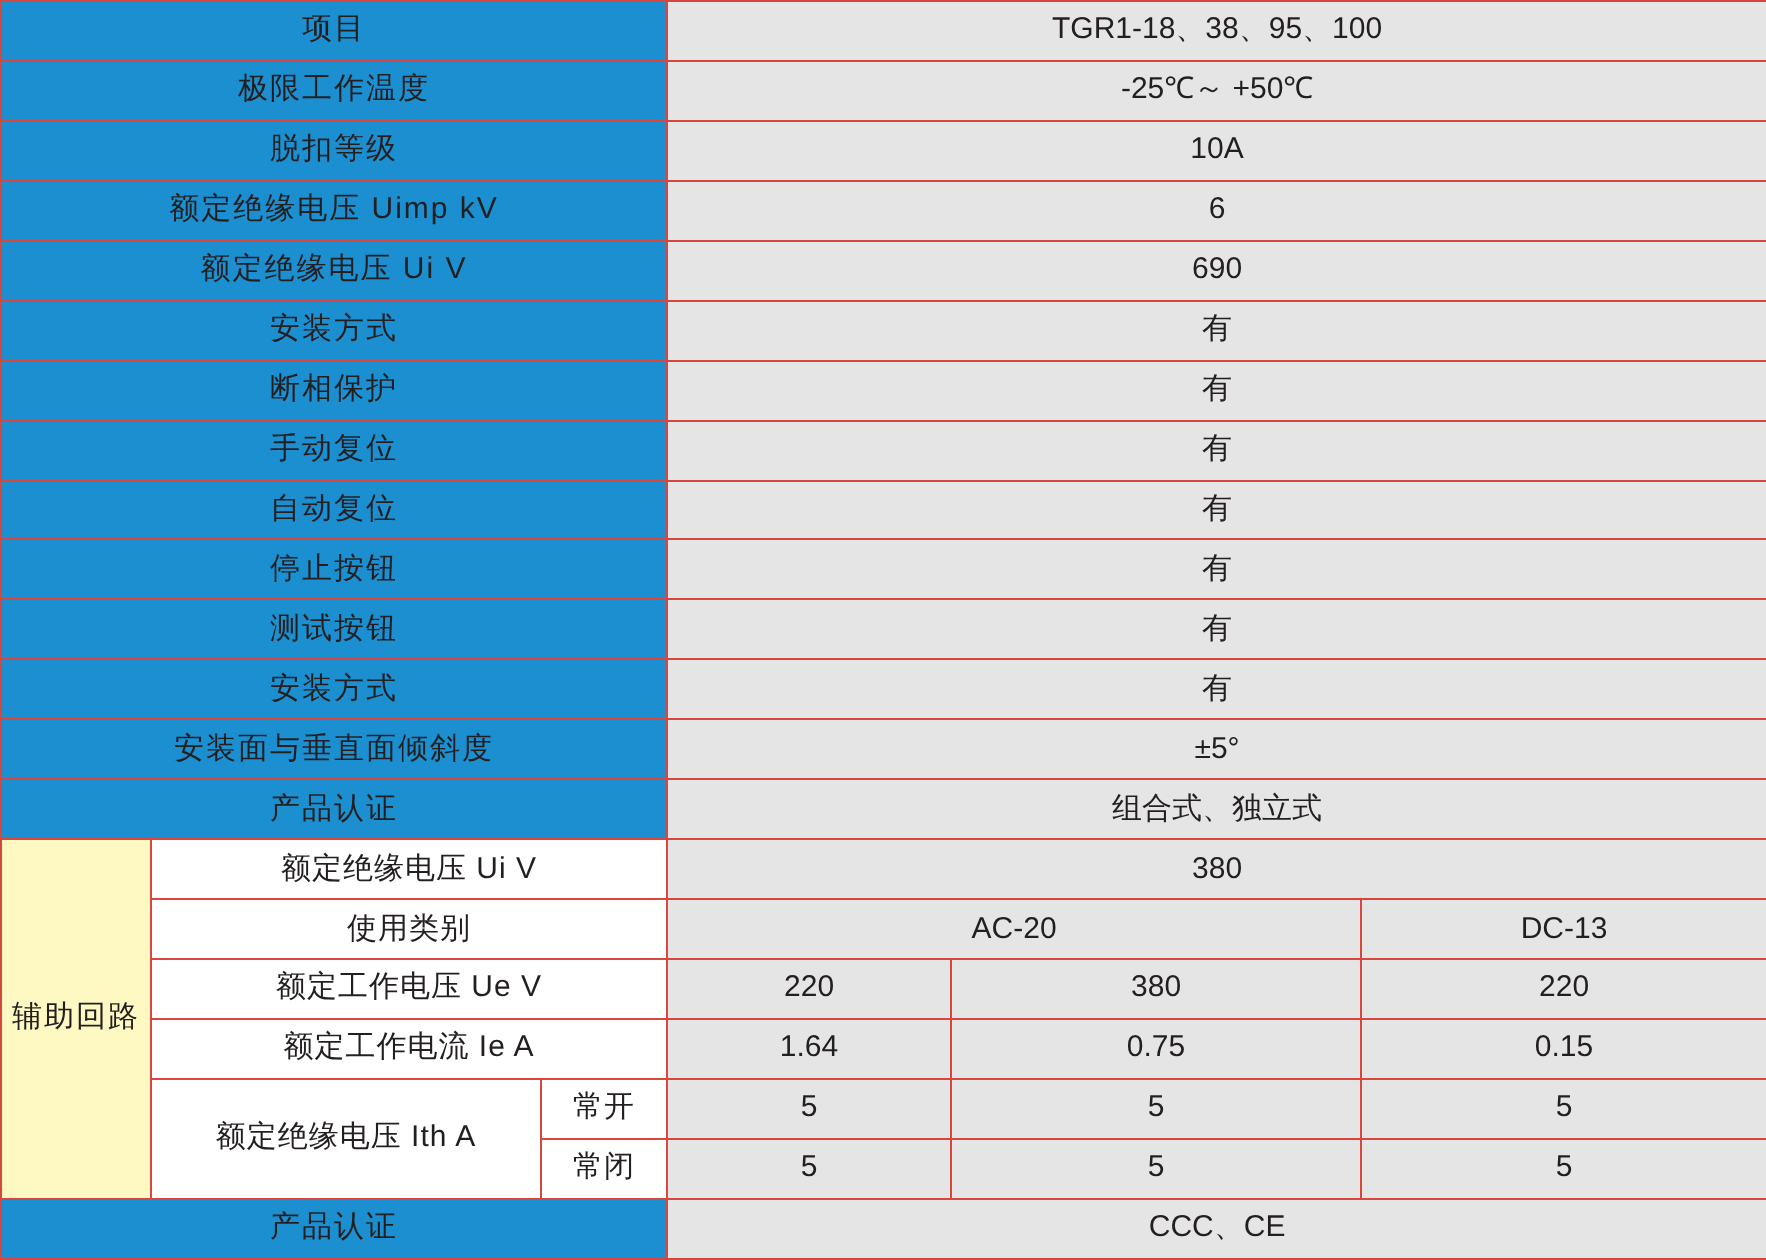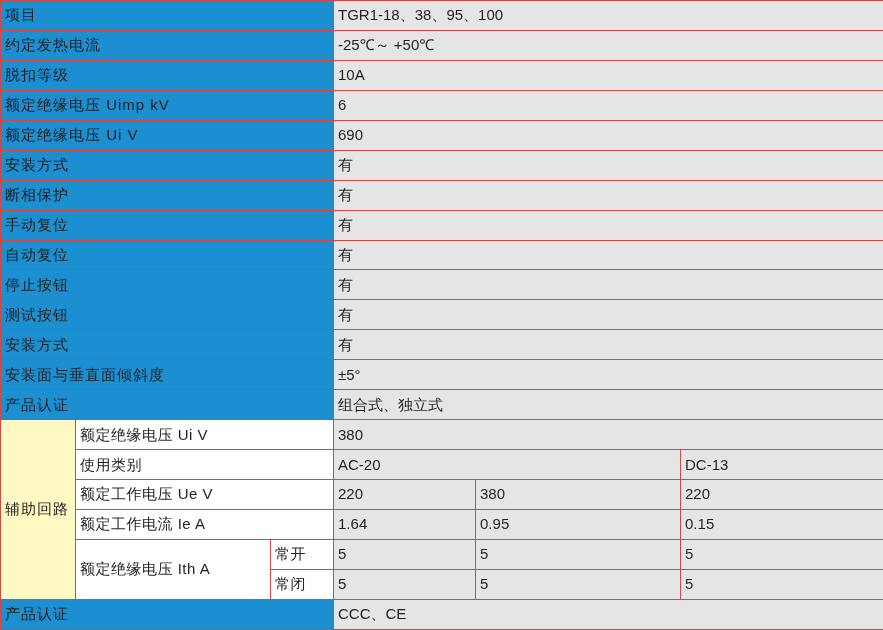--- a/index.html
+++ b/index.html
@@ -12,21 +12,21 @@
   }
   #spec-table {
     width: 883px;
     height: 630px;
     border-collapse: collapse;
     table-layout: fixed;
     background: #ffffff;
   }
   #spec-table td {
     border: 1px solid #d9453f;
-    text-align: left;
+    text-align: center;
     vertical-align: middle;
     font-size: 15px;
     color: #231f20;
     padding: 0 4px;
     line-height: 1.2;
   }
   td.label {
     background: #1b8fd0;
     color: #ffffff;
     font-size: 15px;
@@ -59,21 +59,21 @@
     <col style="width:142px">
     <col style="width:205px">
     <col style="width:203px">
   </colgroup>
   <tbody>
     <tr>
       <td class="label" colspan="3">项目</td>
       <td class="value" colspan="3">TGR1-18、38、95、100</td>
     </tr>
     <tr>
-      <td class="label" colspan="3">约定发热电流</td>
+      <td class="label" colspan="3">极限工作温度</td>
       <td class="value" colspan="3">-25℃～ +50℃</td>
     </tr>
     <tr>
       <td class="label" colspan="3">脱扣等级</td>
       <td class="value" colspan="3">10A</td>
     </tr>
     <tr>
       <td class="label" colspan="3">额定绝缘电压  Uimp  kV</td>
       <td class="value" colspan="3">6</td>
     </tr>
@@ -130,21 +130,21 @@
     </tr>
     <tr>
       <td class="sublabel" colspan="2">额定工作电压  Ue    V</td>
       <td class="value">220</td>
       <td class="value">380</td>
       <td class="value">220</td>
     </tr>
     <tr>
       <td class="sublabel" colspan="2">额定工作电流  Ie    A</td>
       <td class="value">1.64</td>
-      <td class="value">0.95</td>
+      <td class="value">0.75</td>
       <td class="value">0.15</td>
     </tr>
     <tr>
       <td class="sublabel" rowspan="2">额定绝缘电压  Ith  A</td>
       <td class="sublabel">常开</td>
       <td class="value">5</td>
       <td class="value">5</td>
       <td class="value">5</td>
     </tr>
     <tr>

